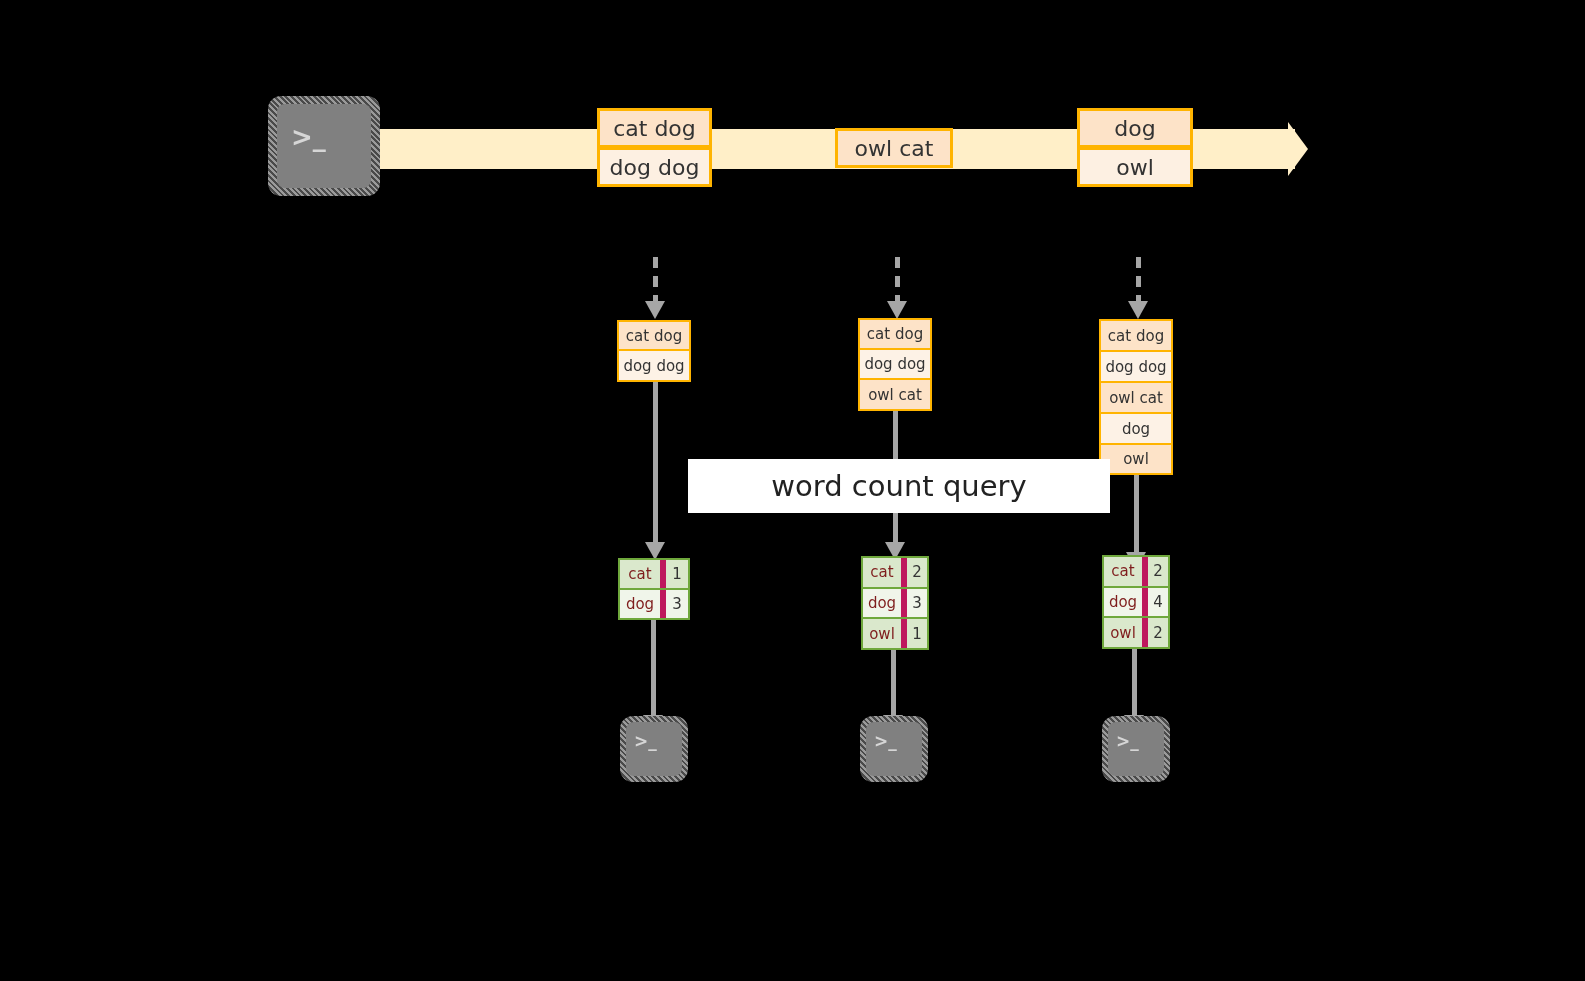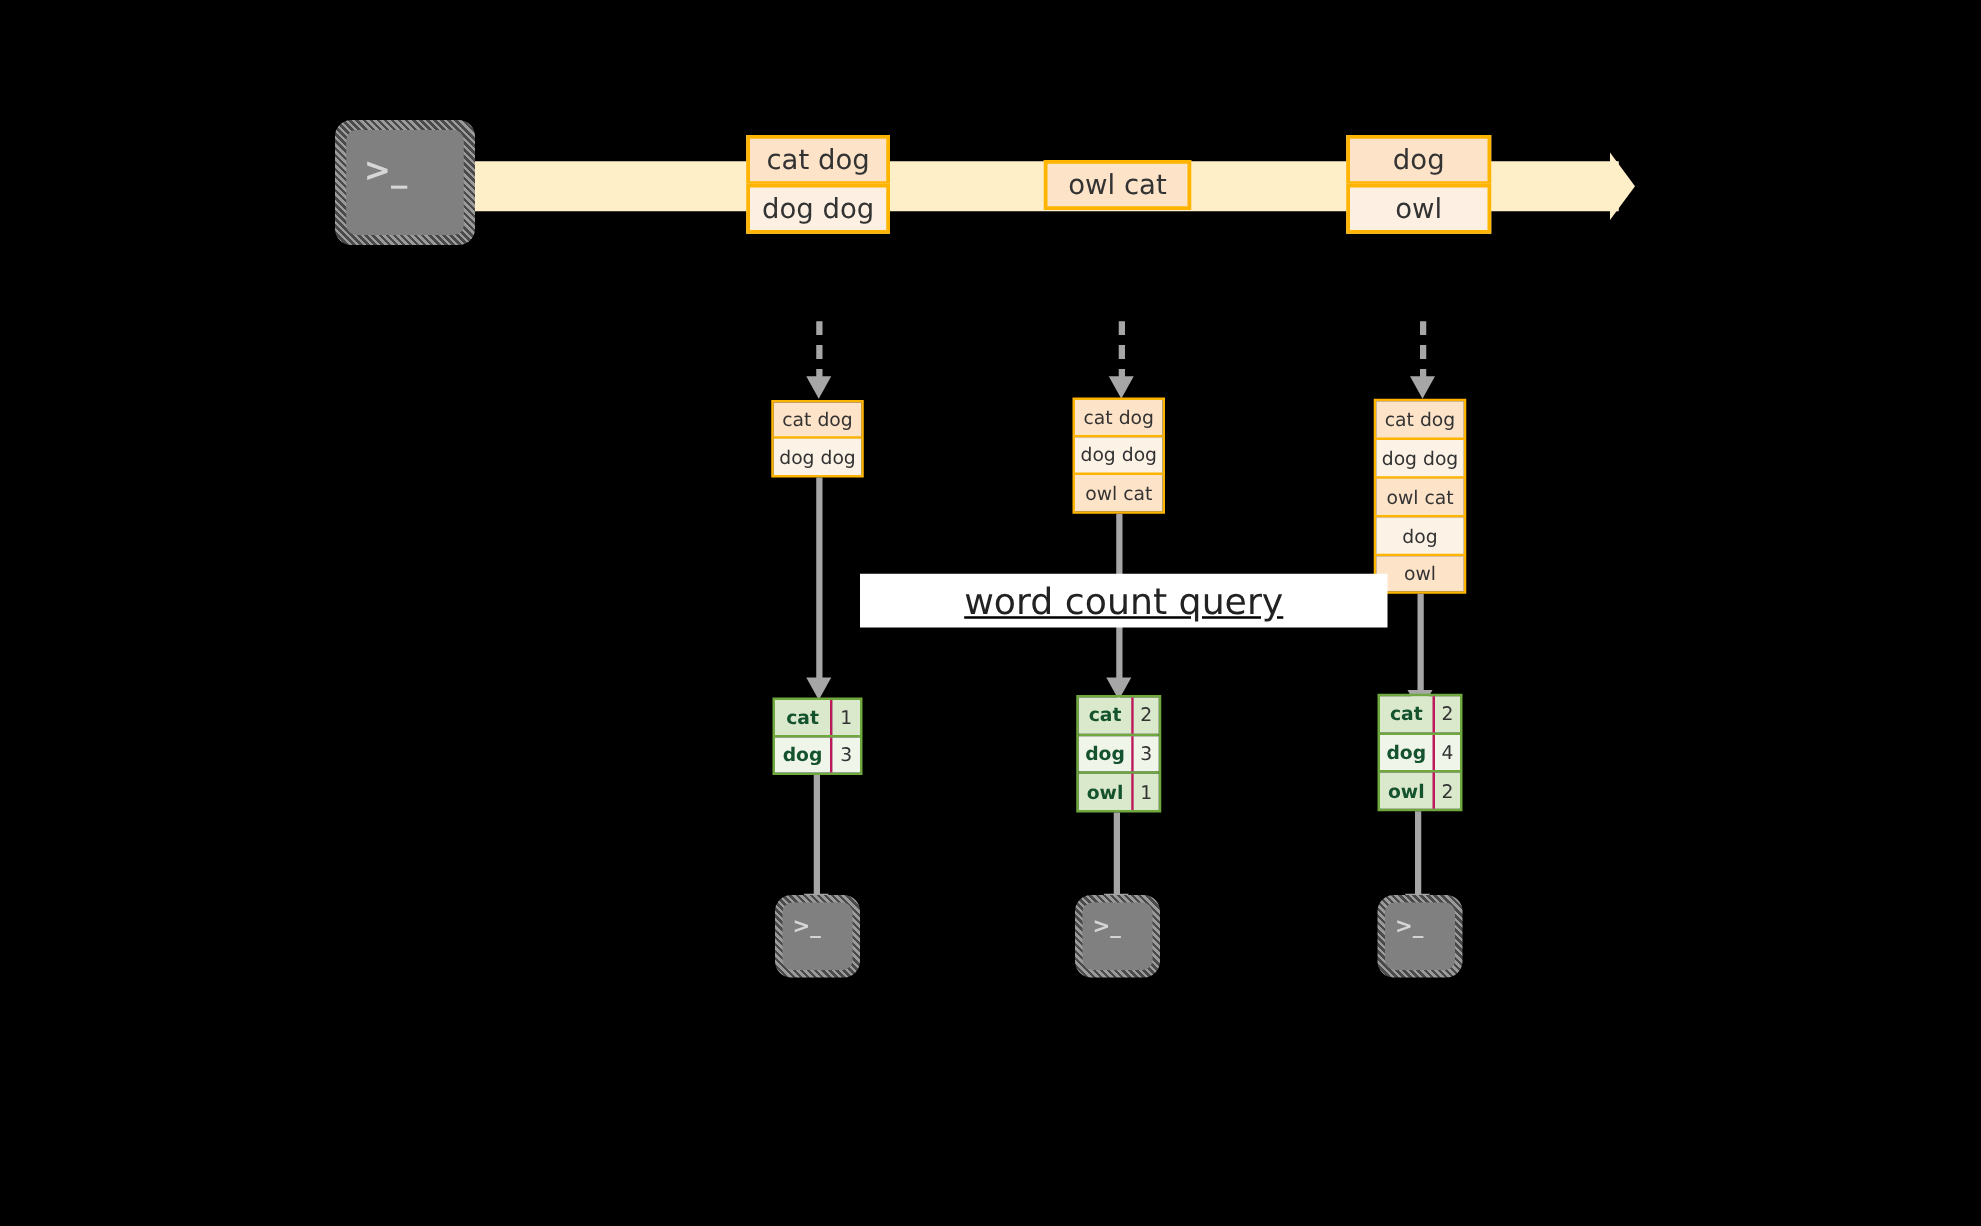--- a/index.html
+++ b/index.html
@@ -26,22 +26,22 @@
   .stack{position:absolute;box-sizing:border-box;border:2px solid #FFB400;}
   .stack .row{box-sizing:border-box;display:flex;align-items:center;justify-content:center;
        color:#333;border-bottom:2px solid #FFB400;background:#FDE3C8;}
   .stack .row:last-child{border-bottom:none;}
   .stack .row.alt{background:#FDF2E6;}
 
   
   .gtab{position:absolute;box-sizing:border-box;border:2px solid #6FA83C;display:flex;flex-direction:column;}
   .gtab .grow{display:flex;flex:1 1 auto;border-bottom:2px solid #6FA83C;box-sizing:border-box;}
   .gtab .grow:last-child{border-bottom:none;}
-  .gtab .gk{box-sizing:border-box;border-right:2px solid #be185d;display:flex;align-items:center;
-      justify-content:center;color:#14532d;background:#DAE8CC;font-weight:bold;}
+  .gtab .gk{box-sizing:border-box;border-right:6px solid #be185d;display:flex;align-items:center;
+      justify-content:center;color:#7f1d1d;background:#DAE8CC;}
   .gtab .gv{box-sizing:border-box;display:flex;align-items:center;justify-content:center;
       color:#333;background:#DAE8CC;}
   .gtab .grow.alt .gk,.gtab .grow.alt .gv{background:#F0F5EA;}
 
   
   .conn{position:absolute;}
   .conn .shaft{position:absolute;background:#A6A6A6;width:5px;left:0;top:0;}
   .conn .shaft.dashed{background:none;
     background-image:repeating-linear-gradient(to bottom,#A6A6A6 0,#A6A6A6 11px,transparent 11px,transparent 19px);}
   .conn .head{position:absolute;left:-8px;width:0;height:0;
@@ -196,17 +196,17 @@
     <div class="shaft" style="height:69px;"></div>
     <div class="head" style="top:66px;"></div>
   </div>
 
   <div class="term-hatch" style="left:1102px;top:716px;width:68px;height:66px;">
     <div class="term-inner" style="left:6px;top:6px;width:56px;height:54px;">
       <div class="prompt" style="left:8px;top:11px;font-size:17px;">&gt;_</div>
     </div>
   </div>
 
-  <div class="query-band" style="left:688px;top:459px;width:422px;height:43px;text-decoration:underline;">
+  <div class="query-band" style="left:688px;top:459px;width:422px;height:54px;">
     <span style="font-size:29px;">word count query</span>
   </div>
 
 </div>
 
 </body></html>

